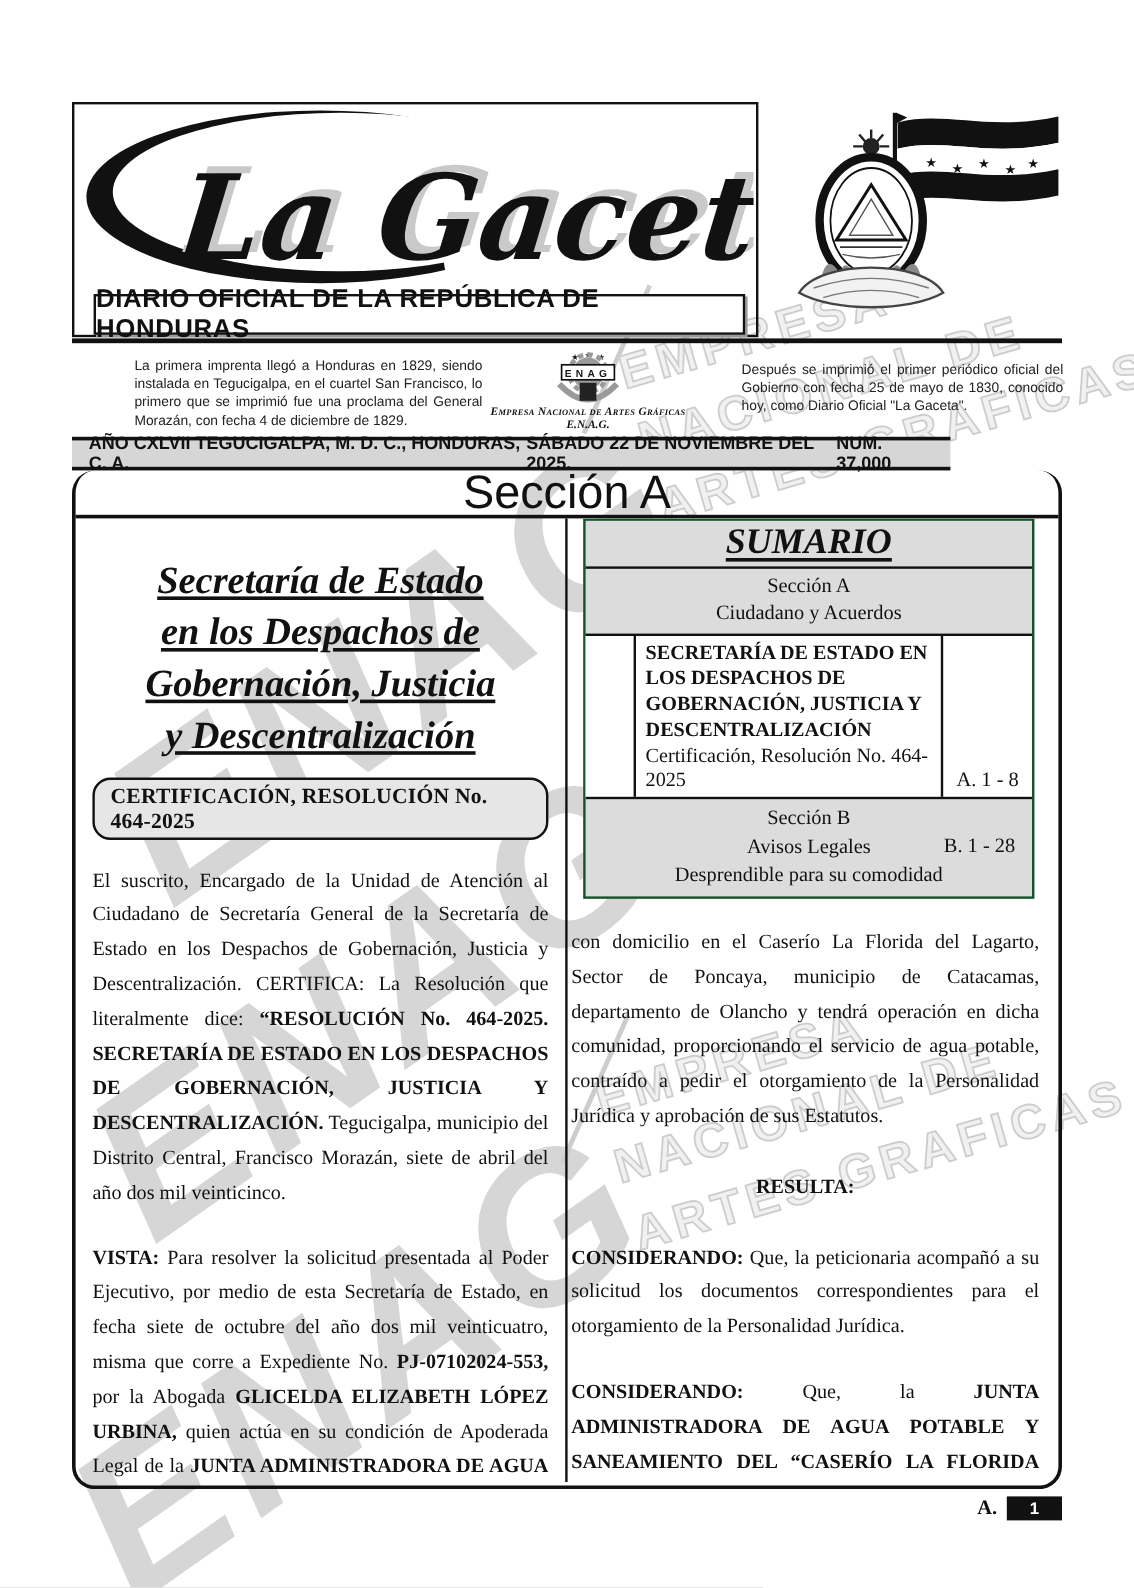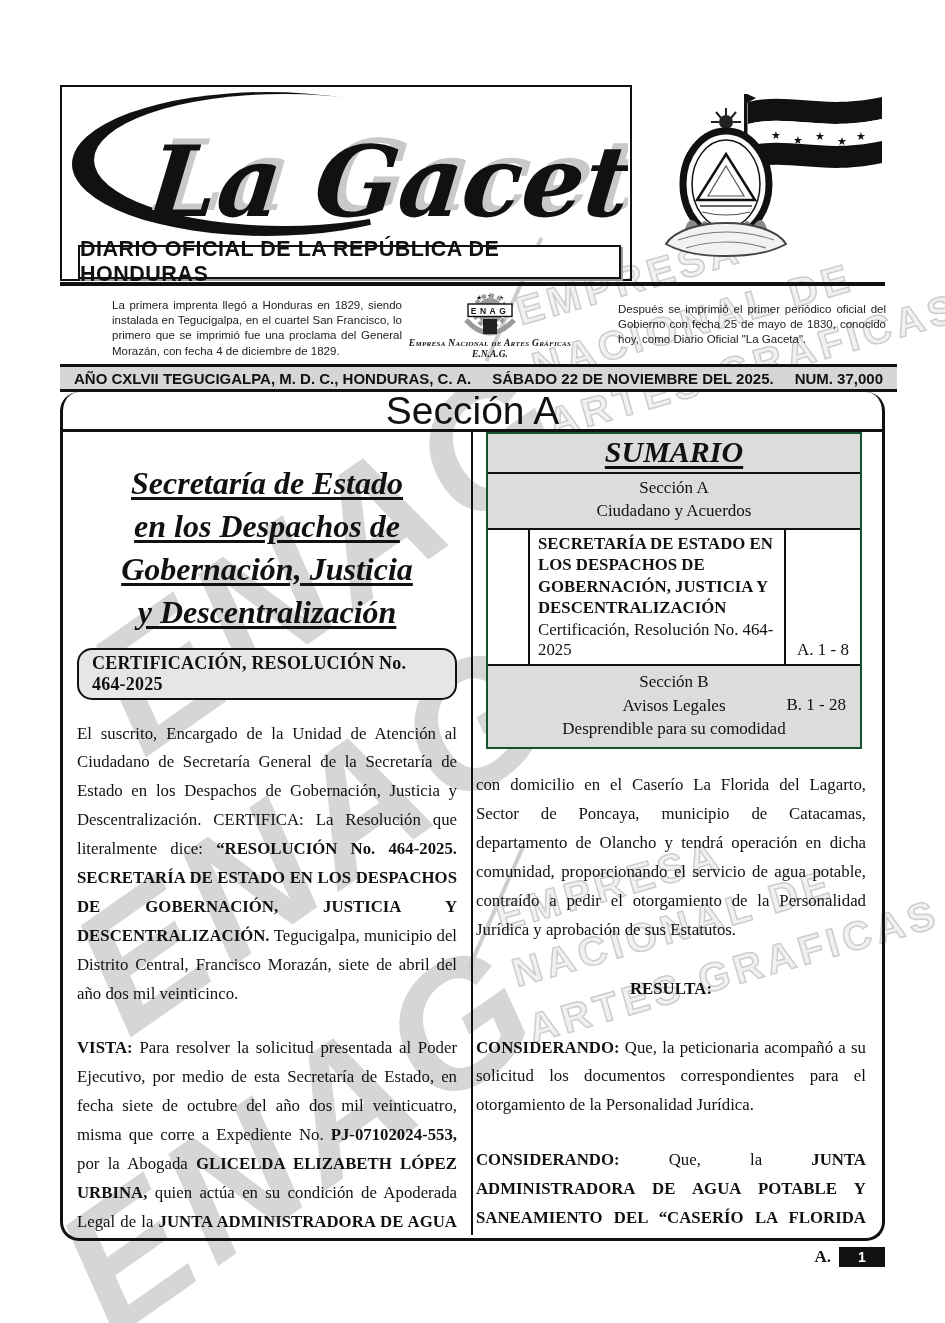--- a/index.html
+++ b/index.html
@@ -46,21 +46,21 @@
     line-height:1.32; color:#222; text-align:justify;
   }
   .note-left { left:52px; top:6px; width:290px; }
   .note-right { left:558px; top:10px; width:268px; }
   .enag-lockup { position:absolute; left:330px; top:0px; width:200px; text-align:center; }
   .enag-name { font-size:9.5px; font-weight:bold; font-style:italic; font-variant:small-caps; letter-spacing:.3px; margin-top:-2px; }
   .enag-abbr { font-size:9.5px; font-weight:bold; font-style:italic; margin-top:1px; }
 
   
   .date-bar {
-    position:absolute; left:60px; top:364px; width:837px; height:28px;
+    position:absolute; left:60px; top:364px; width:732px; height:28px;
     background:#d6d6d6; border-top:3px solid #111; border-bottom:3px solid #111;
     display:flex; align-items:center; justify-content:space-between;
     font-family:"Liberation Sans", sans-serif; font-weight:bold; font-size:15px;
     padding:0 14px;
   }
 
   
   .main-frame {
     position:absolute; left:60px; top:392px; width:825px; height:849px;
     border-left:3px solid #111; border-right:3px solid #111; border-bottom:3px solid #111;

